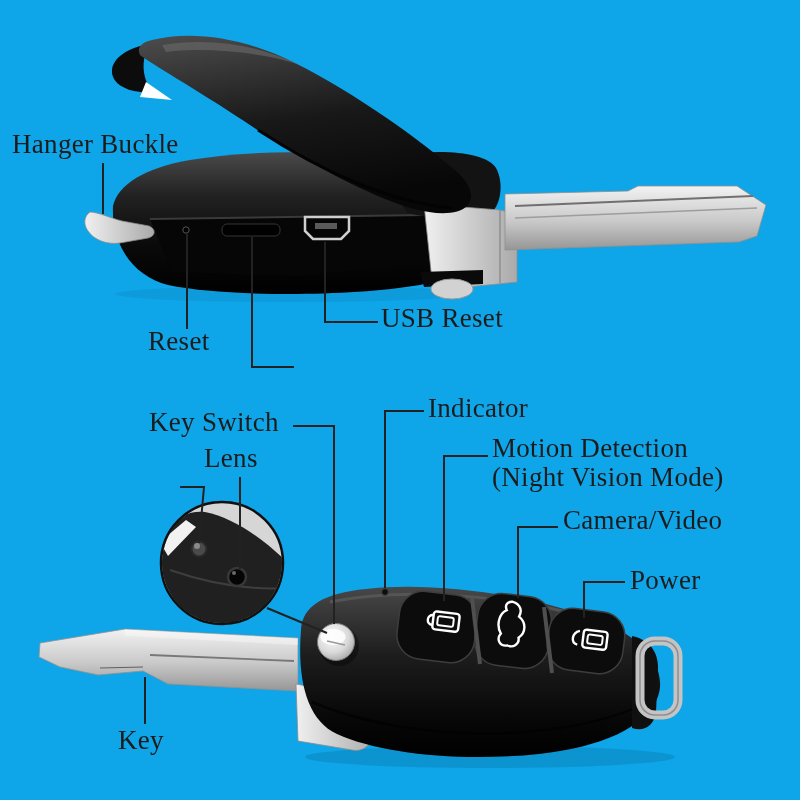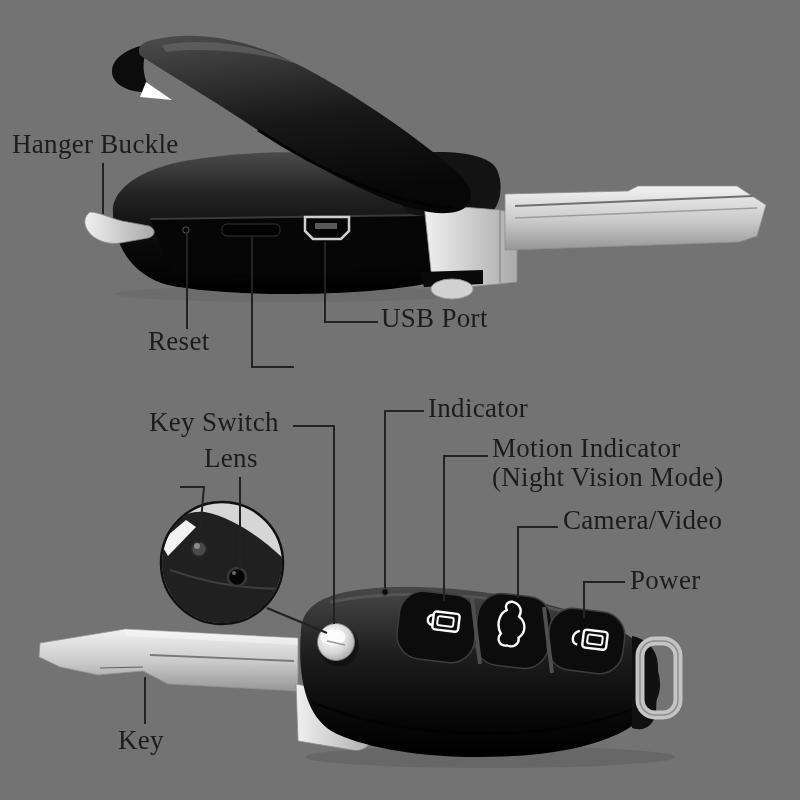--- a/index.html
+++ b/index.html
@@ -1,16 +1,16 @@
 <!DOCTYPE html>
 <html><head>
 <meta charset="utf-8">
 <style>
   html,body{margin:0;padding:0;background:#ffffff;}
-  .stage{position:relative;width:800px;height:800px;background:#737373;overflow:hidden;
+  .stage{position:relative;width:800px;height:800px;background:#0ea5e9;overflow:hidden;
          font-family:"Liberation Serif", serif;}
   .stage svg{position:absolute;left:0;top:0;}
   .lbl{position:absolute;font-size:27px;line-height:29px;color:#1c1c1c;white-space:nowrap;
        letter-spacing:0.3px;}
 </style>
 </head>
 <body>
 
 <div class="stage">
 
@@ -176,25 +176,25 @@
     <path d="M424,411 L385,411 L385,588"></path>
     <path d="M488,456 L444,456 L444,601"></path>
     <path d="M558,527 L518,527 L518,598"></path>
     <path d="M625,582 L584,582 L584,618"></path>
     <path d="M145,677 L145,724"></path>
   </g>
 </svg>
 
 <div class="lbl" style="left:12px;top:130px">Hanger Buckle</div>
 <div class="lbl" style="left:148px;top:327px">Reset</div>
-<div class="lbl" style="left:381px;top:304px">USB Port</div>
+<div class="lbl" style="left:381px;top:304px">USB Reset</div>
 <div class="lbl" style="left:149px;top:408px">Key Switch</div>
 <div class="lbl" style="left:204px;top:444px">Lens</div>
 <div class="lbl" style="left:428px;top:394px">Indicator</div>
 <div class="lbl" style="left:492px;top:434px">
-  <span style="display:block">Motion Indicator</span>
+  <span style="display:block">Motion Detection</span>
   <span style="display:block">(Night Vision Mode)</span>
 </div>
 <div class="lbl" style="left:563px;top:506px">Camera/Video</div>
 <div class="lbl" style="left:630px;top:566px">Power</div>
 <div class="lbl" style="left:118px;top:726px">Key</div>
 
 </div>
 
 </body></html>

